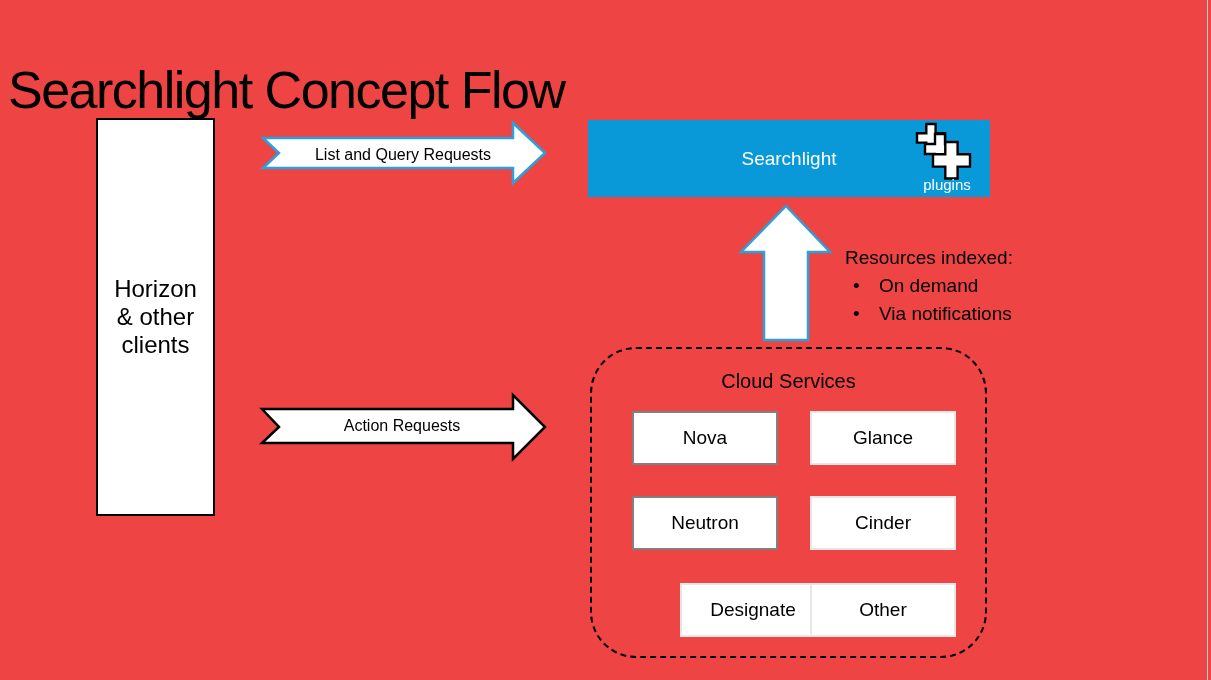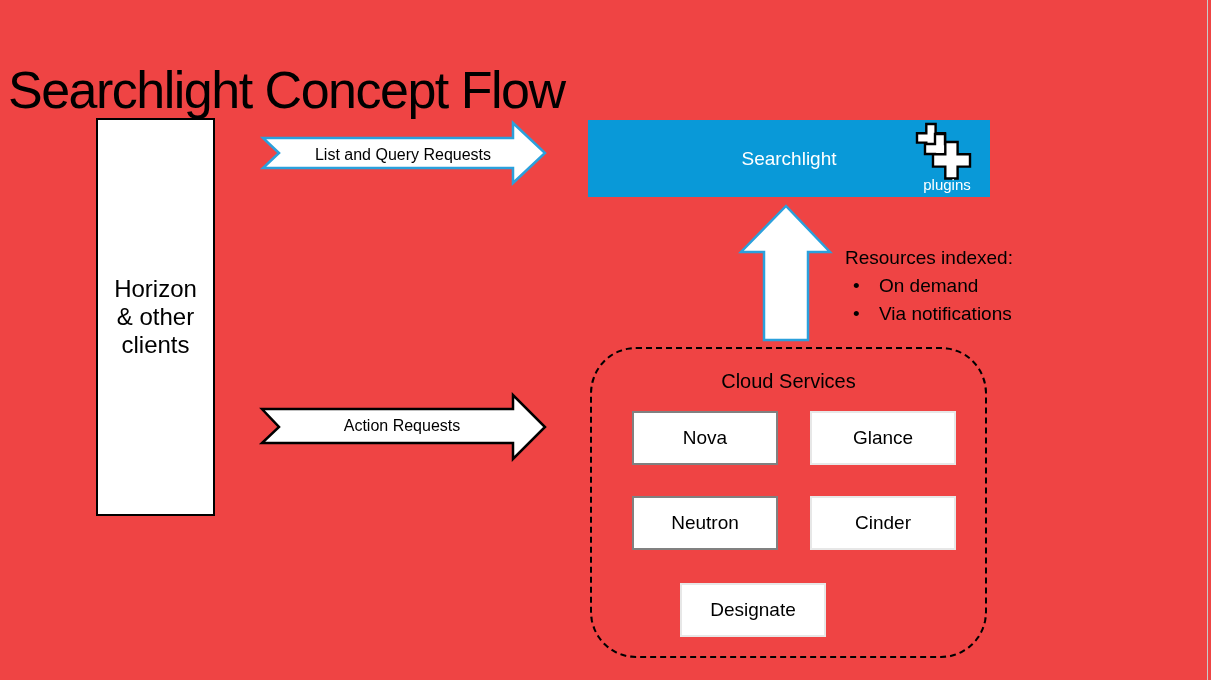--- a/index.html
+++ b/index.html
@@ -186,16 +186,17 @@
     </div>
   </div>
 
   <div class="cloud-box">
     <div class="cloud-title">Cloud Services</div>
     <div class="svc border-dark pos-r1c1">Nova</div>
     <div class="svc border-light pos-r1c2">Glance</div>
     <div class="svc border-dark pos-r2c1">Neutron</div>
     <div class="svc border-light pos-r2c2">Cinder</div>
     <div class="svc border-light pos-r3c1">Designate</div>
+    <div class="svc border-light pos-r3c2">Other</div>
   </div>
 
   <div class="slide-right-edge"></div>
 </div>
 
 </body></html>

